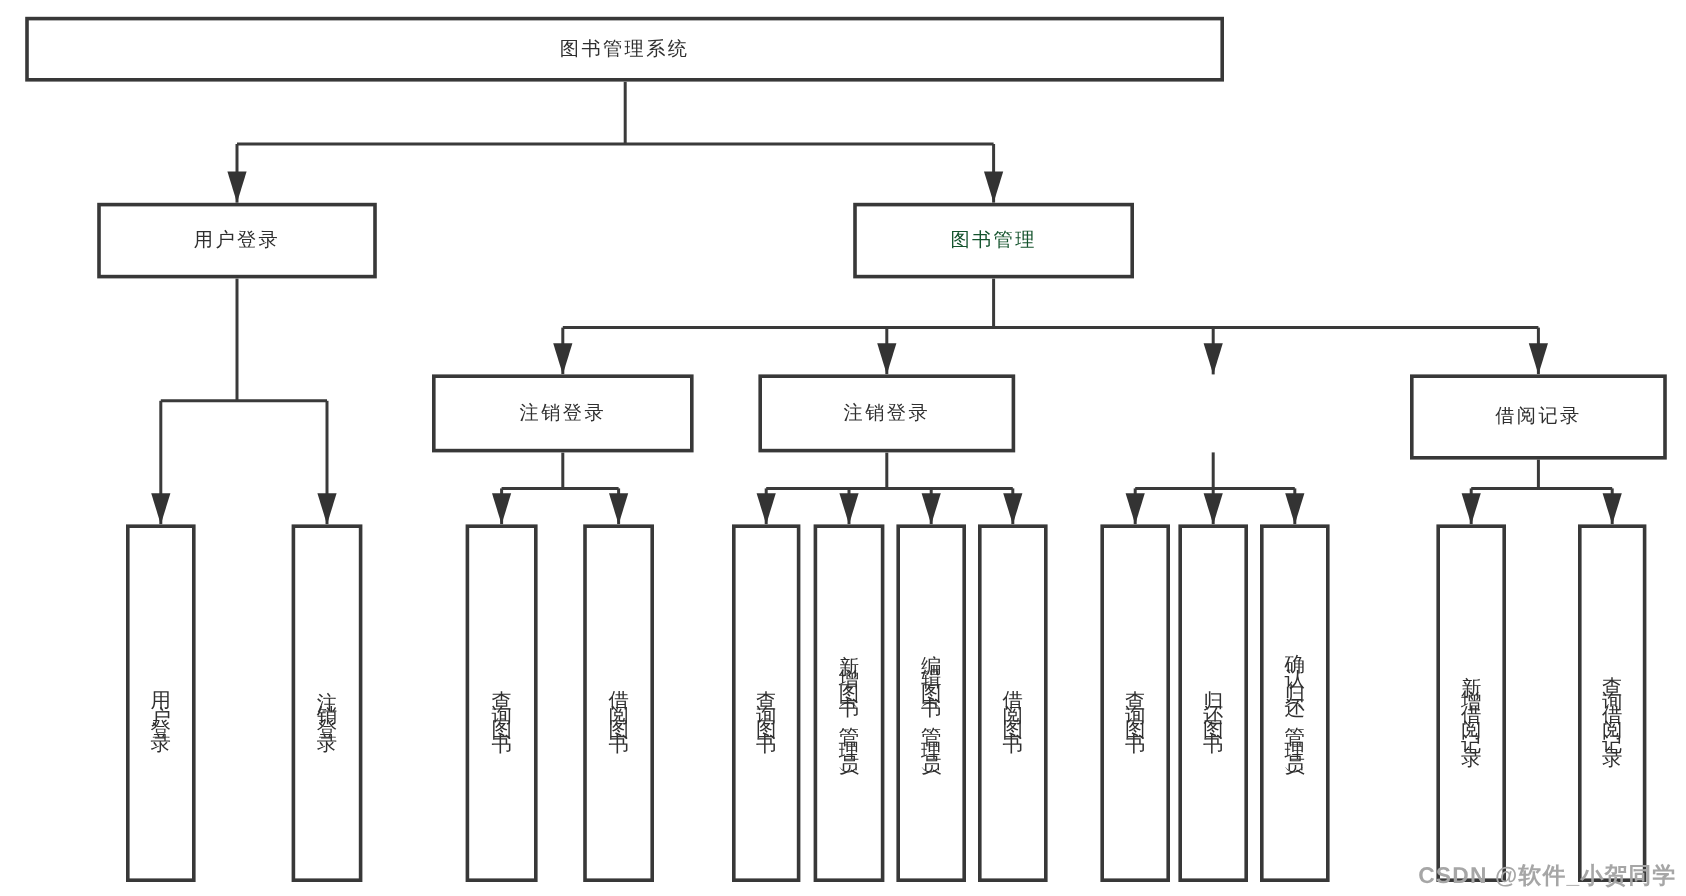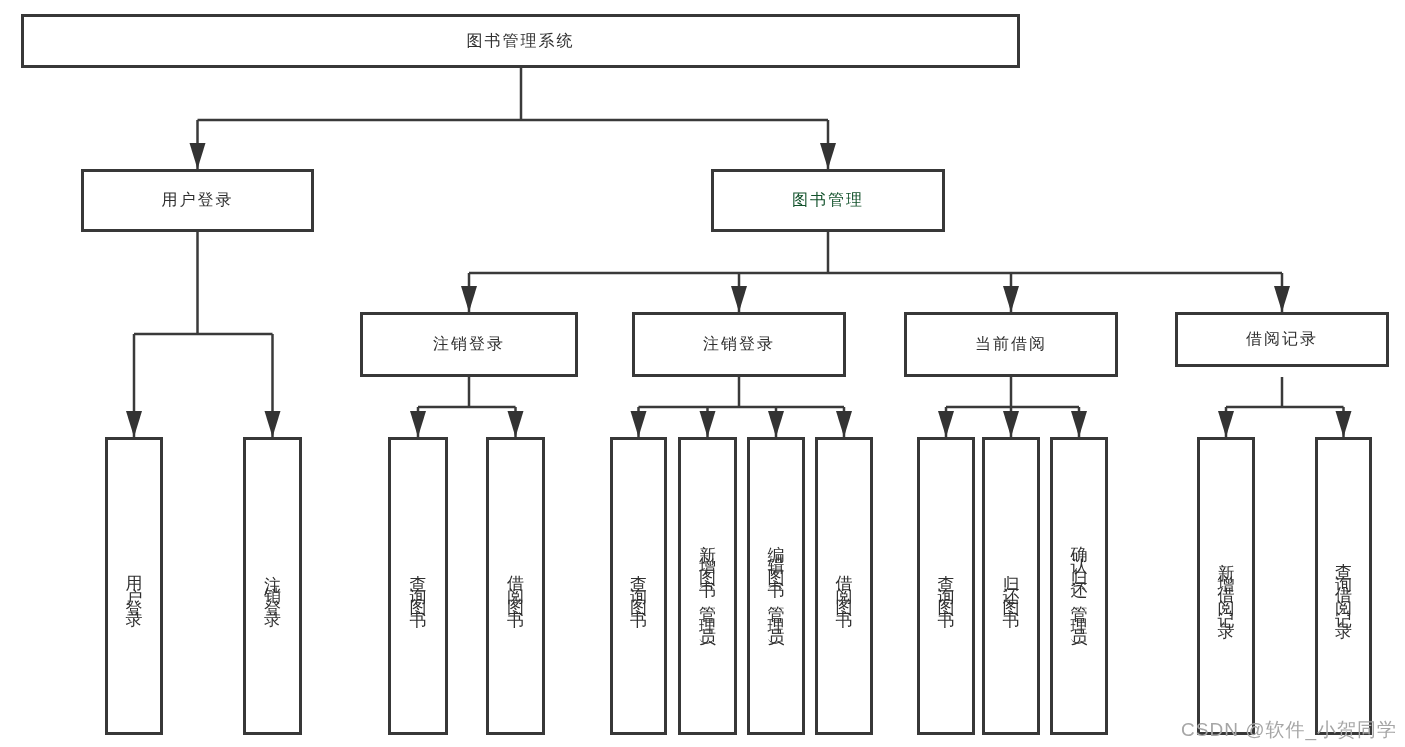--- a/index.html
+++ b/index.html
@@ -85,35 +85,34 @@
       <polygon points="1335.5,411 1351.5,411 1343.5,437" fill="#333333"></polygon>
     </svg>
 
   <div class="node hbox" style="left: 21px; top: 14px; width: 999px; height: 54px; color: rgb(47, 47, 47);">图书管理系统</div>
 
   <div class="node hbox" style="left: 81px; top: 169px; width: 233px; height: 63px; color: rgb(47, 47, 47);">用户登录</div>
   <div class="node hbox" style="left: 711px; top: 169px; width: 234px; height: 63px; color: #14532d;">图书管理</div>
 
   <div class="node hbox" style="left: 360px; top: 312px; width: 218px; height: 65px; color: rgb(47, 47, 47);">注销登录</div>
   <div class="node hbox" style="left: 632px; top: 312px; width: 214px; height: 65px; color: rgb(47, 47, 47);">注销登录</div>
-  <div class="node hbox" style="left: 904px; top: 312px; width: 214px; height: 65px; color: rgb(47, 47, 47);">当前借阅</div>
-  <div class="node hbox" style="left: 1175px; top: 312px; width: 214px; height: 55px; color: rgb(47, 47, 47);">借阅记录</div>
+  <div class="node hbox" style="left: 1175px; top: 312px; width: 214px; height: 71px; color: rgb(47, 47, 47);">借阅记录</div>
 
   <div class="node vbox" style="left: 105px; top: 437px; width: 58px; height: 298px; color: rgb(47, 47, 47);">用户登录</div>
   <div class="node vbox" style="left: 243px; top: 437px; width: 59px; height: 298px; color: rgb(47, 47, 47);">注销登录</div>
 
   <div class="node vbox" style="left: 388px; top: 437px; width: 60px; height: 298px; color: rgb(47, 47, 47);">查询图书</div>
   <div class="node vbox" style="left: 486px; top: 437px; width: 59px; height: 298px; color: rgb(47, 47, 47);">借阅图书</div>
 
   <div class="node vbox" style="left: 610px; top: 437px; width: 57px; height: 298px; color: rgb(47, 47, 47);">查询图书</div>
   <div class="node vbox" style="left: 678px; top: 437px; width: 59px; height: 298px; color: rgb(47, 47, 47);">新增图书（管理员）</div>
   <div class="node vbox" style="left: 747px; top: 437px; width: 58px; height: 298px; color: rgb(47, 47, 47);">编辑图书（管理员）</div>
   <div class="node vbox" style="left: 815px; top: 437px; width: 58px; height: 298px; color: rgb(47, 47, 47);">借阅图书</div>
 
   <div class="node vbox" style="left: 917px; top: 437px; width: 58px; height: 298px; color: rgb(47, 47, 47);">查询图书</div>
   <div class="node vbox" style="left: 982px; top: 437px; width: 58px; height: 298px; color: rgb(47, 47, 47);">归还图书</div>
   <div class="node vbox" style="left: 1050px; top: 437px; width: 58px; height: 298px; color: rgb(47, 47, 47);">确认归还（管理员）</div>
 
   <div class="node vbox" style="left: 1197px; top: 437px; width: 58px; height: 298px; color: rgb(47, 47, 47);">新增借阅记录</div>
   <div class="node vbox" style="left: 1315px; top: 437px; width: 57px; height: 298px; color: rgb(47, 47, 47);">查询借阅记录</div>
 
-  <div class="watermark" style="color: rgb(166, 166, 166);">CSDN @软件_小贺同学</div>
+  <div class="watermark" style="color: rgb(166, 166, 166); font-weight: bold;">CSDN @软件_小贺同学</div>
 </div>
 
 </body></html>

